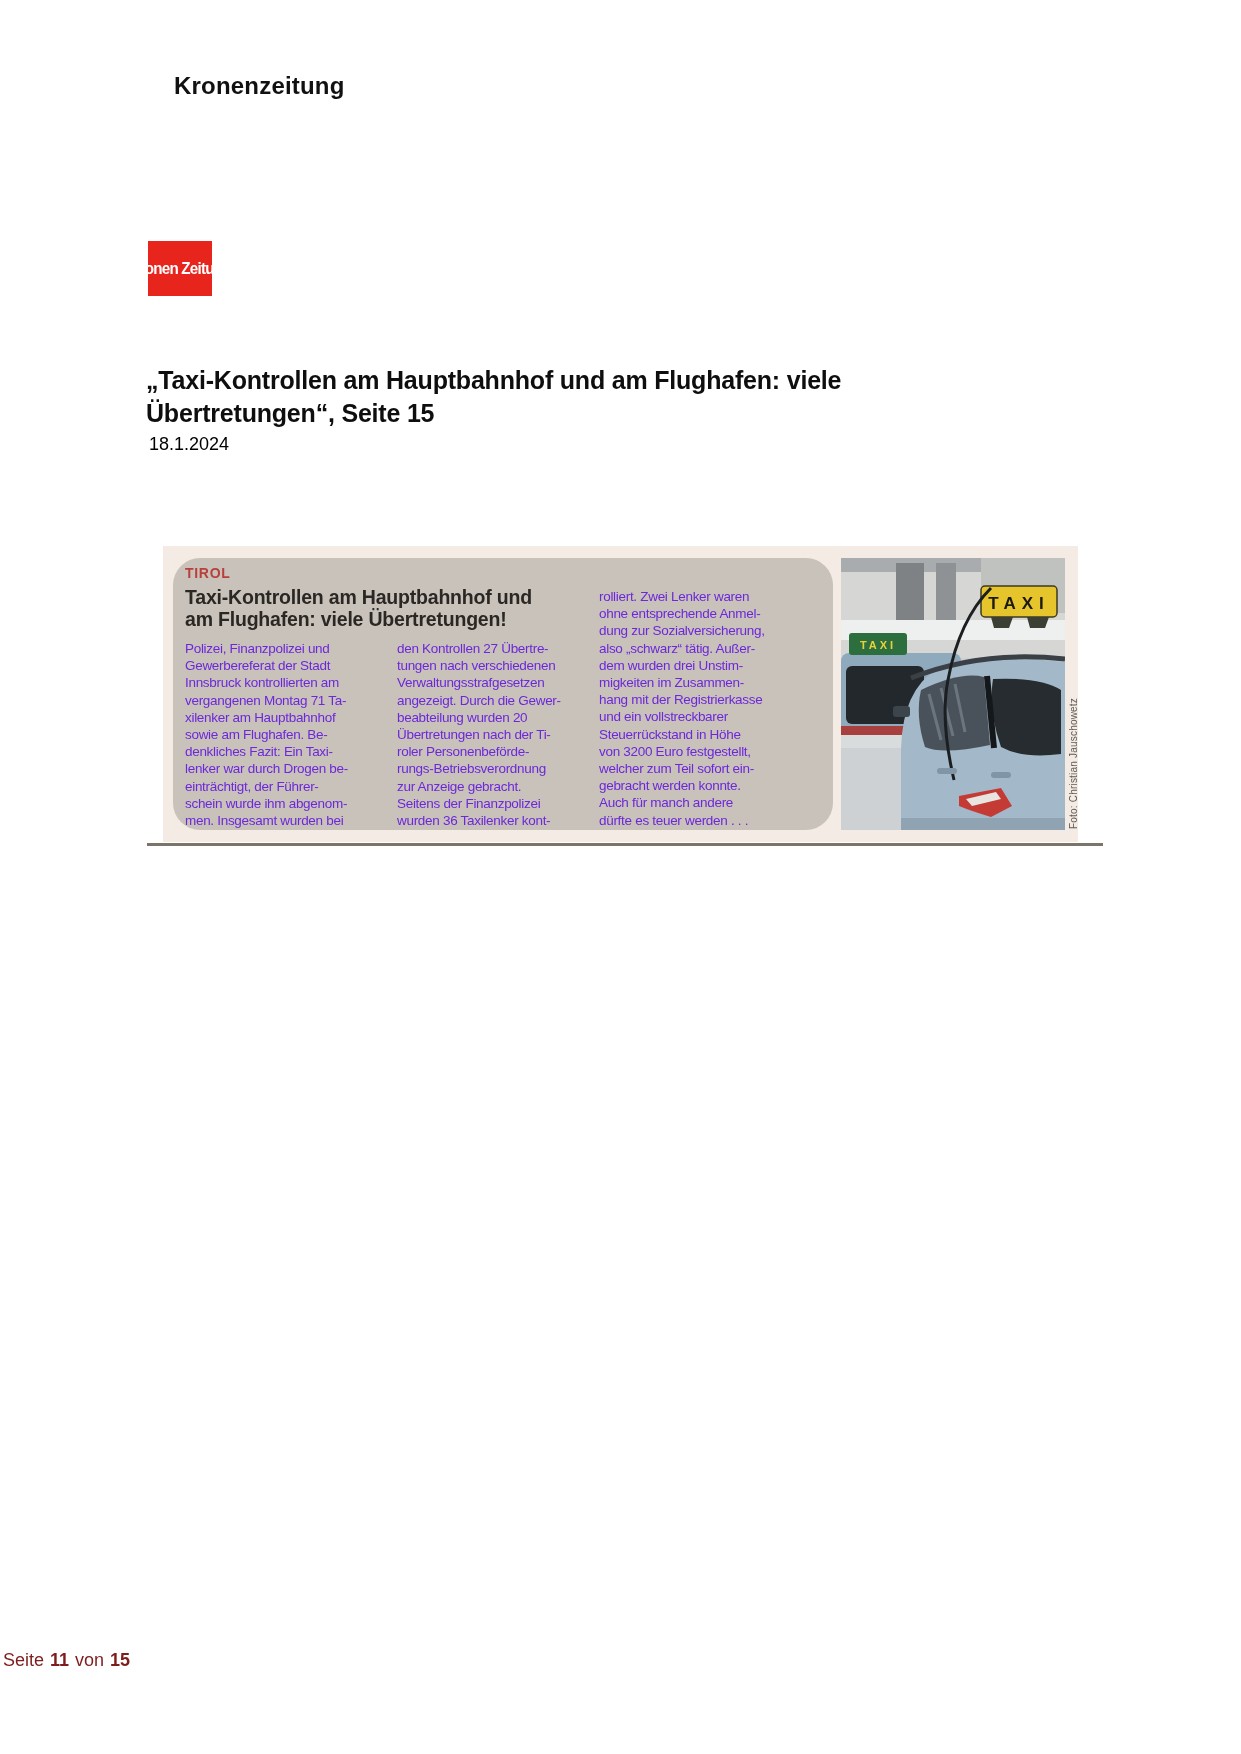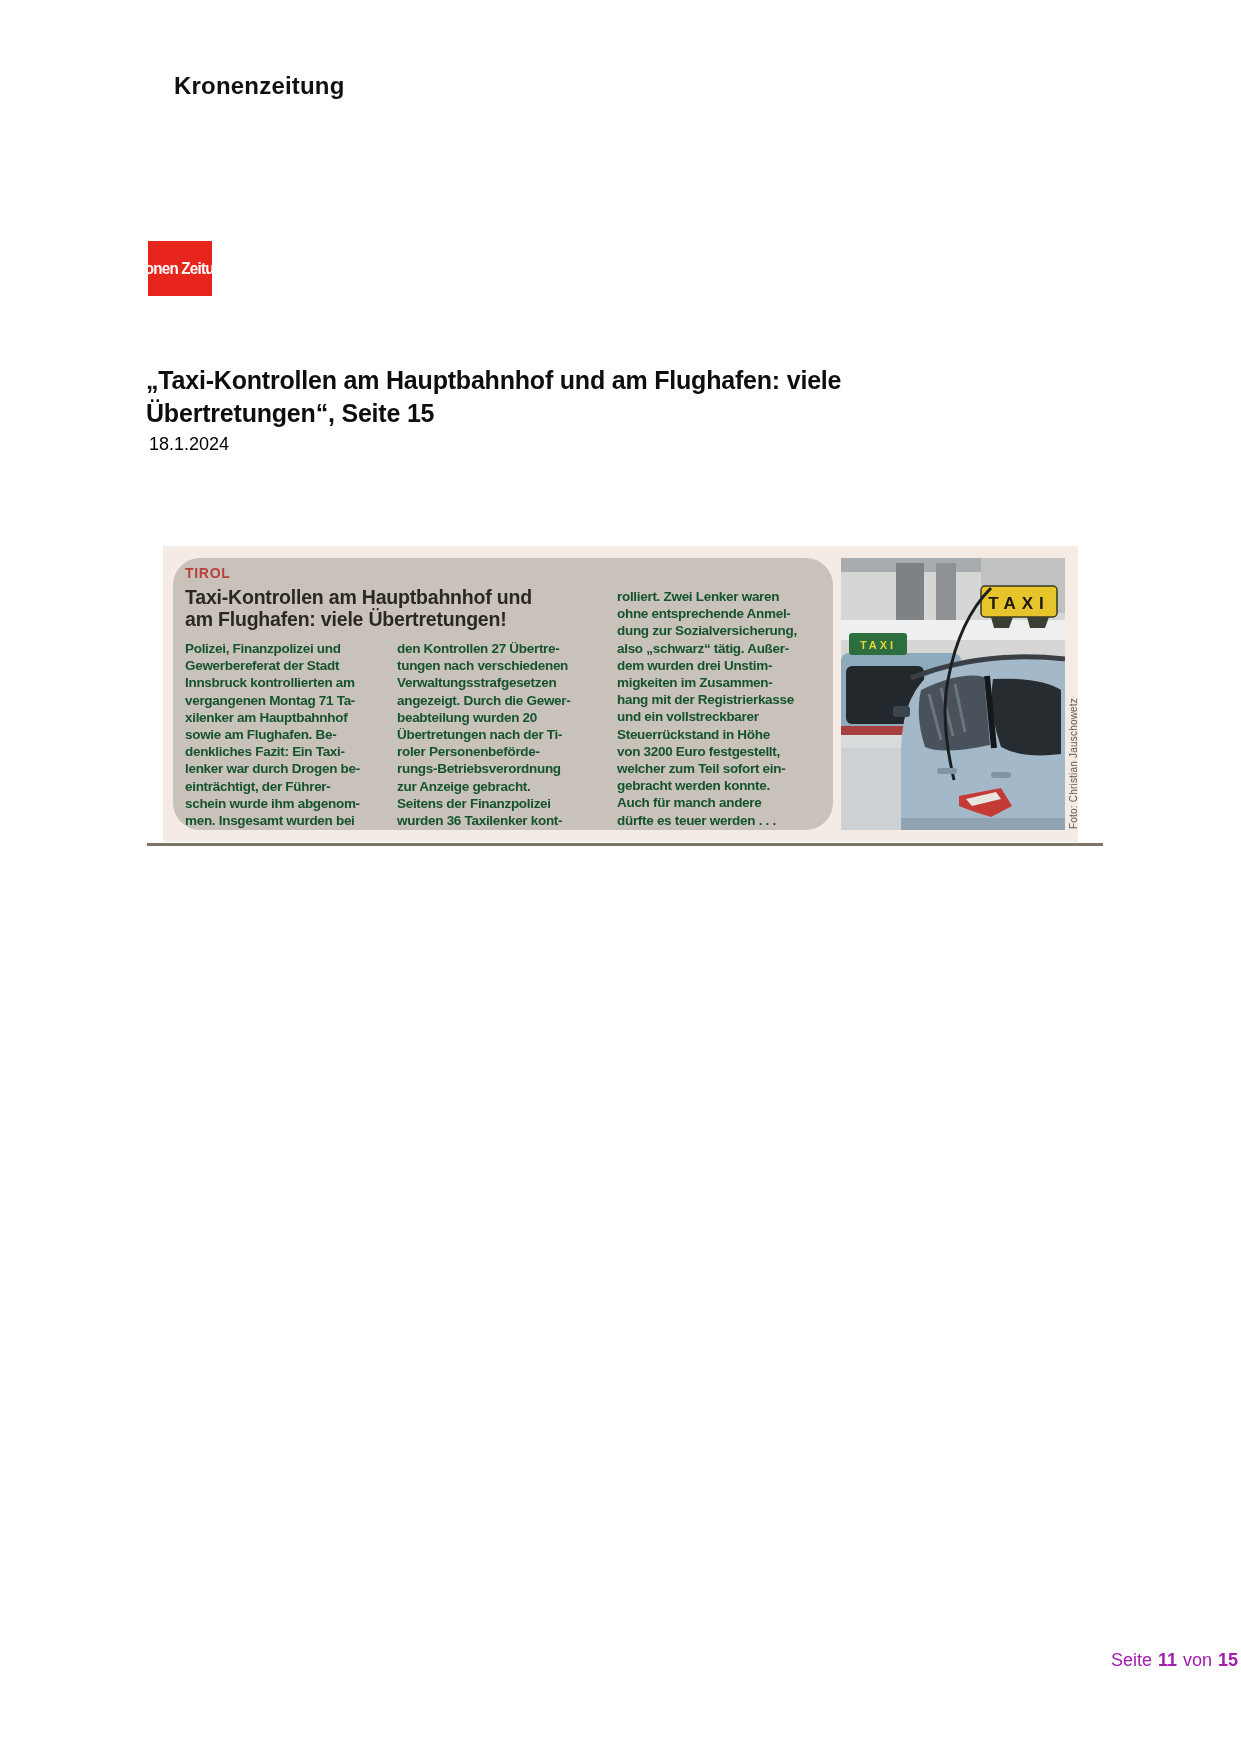--- a/index.html
+++ b/index.html
@@ -35,49 +35,49 @@
     background:#f3ebe4;
   }
   .gray-panel {
     position:absolute; left:10px; top:12px; width:660px; height:272px;
     background:#c9c2bb; padding:7px 12px 0 12px;border-radius:27px;
   }
   .section-label {
     font-size:14px; font-weight:800; color:#b8403c; letter-spacing:0.7px;
     margin-bottom:5px;
   }
-  .content-row { display:flex; gap:22px; }
+  .content-row { display:flex; gap:4px; }
   .left-block { width:410px; }
   .clip-headline {
     font-size:19.5px; line-height:21.5px; font-weight:800; color:#2b2824;
     letter-spacing:-0.2px; margin:1px 0 10px 0;
   }
   .cols-row { display:flex; gap:14px; }
   .news-col {
-    width:198px; font-size:13.5px; line-height:17.2px; font-weight:700;
-    color:#14532d; white-space:pre-line; letter-spacing:-0.3px;
+    width:198px; font-size:13.5px; line-height:17.2px; font-weight:400;
+    color:#6d28d9; white-space:pre-line; letter-spacing:-0.3px;
   }
   .news-col.col3 { width:212px; padding-top:2px; }
   .photo-wrap {
     position:absolute; left:678px; top:12px; width:224px; height:272px;
     overflow:hidden; background:#cdd1d3;
   }
   .photo-credit {
     position:absolute; left:905px; top:283px; width:128px; height:12px;
     transform:rotate(-90deg); transform-origin:0 0;
     font-size:10px; color:#5f5b55; white-space:nowrap; letter-spacing:0.2px;
   }
   .clipping-rule {
     position:absolute; left:147px; top:843px; width:956px; height:3px;
     background:#7c7469;
   }
   
   .page-footer {
     position:absolute; left:0; top:1650px; width:100%;
-    text-align:right; font-size:18px; color:#a21caf;
+    text-align:left; font-size:18px; color:#7f1d1d;
   }
   .page-footer span { margin:0 3px; }
   .page-footer .bold { font-weight:bold; }
 </style>
 </head>
 <body>
 
 <div id="page">
 
   <div class="publication">Kronenzeitung</div>

